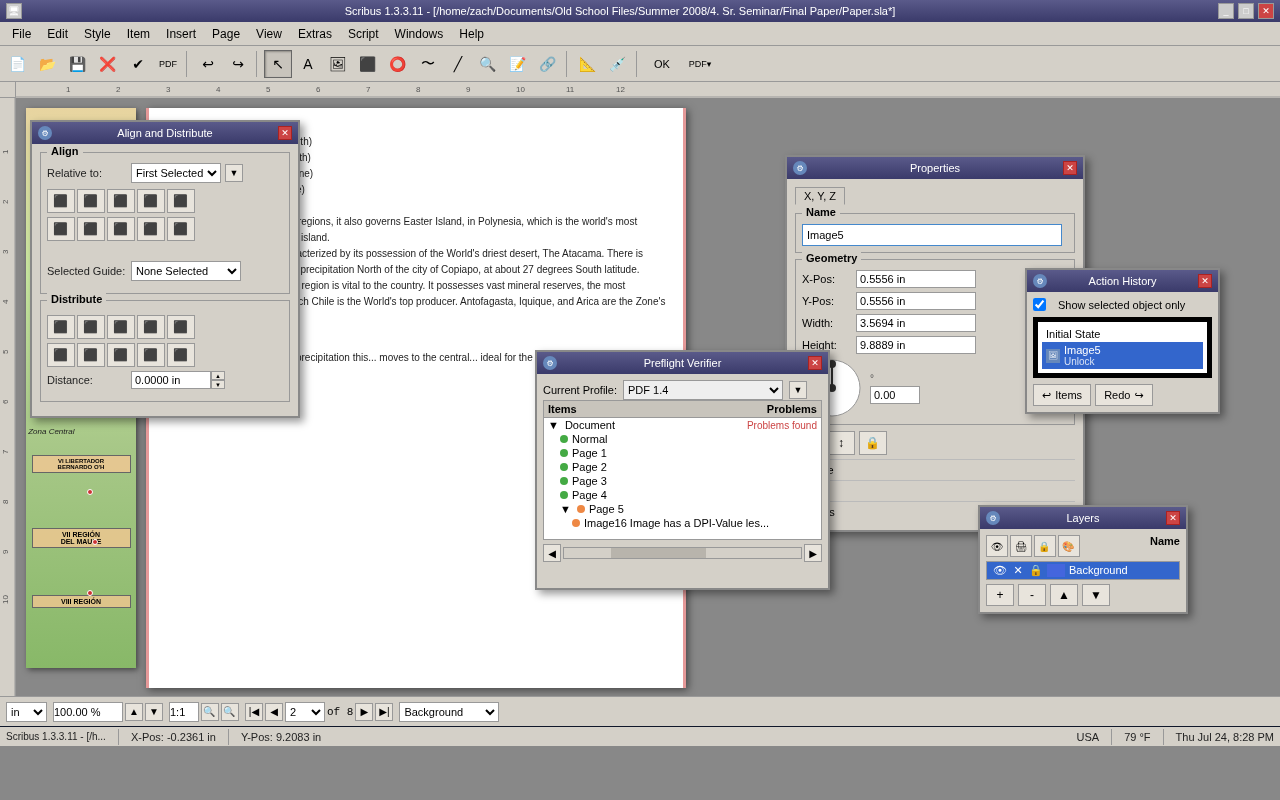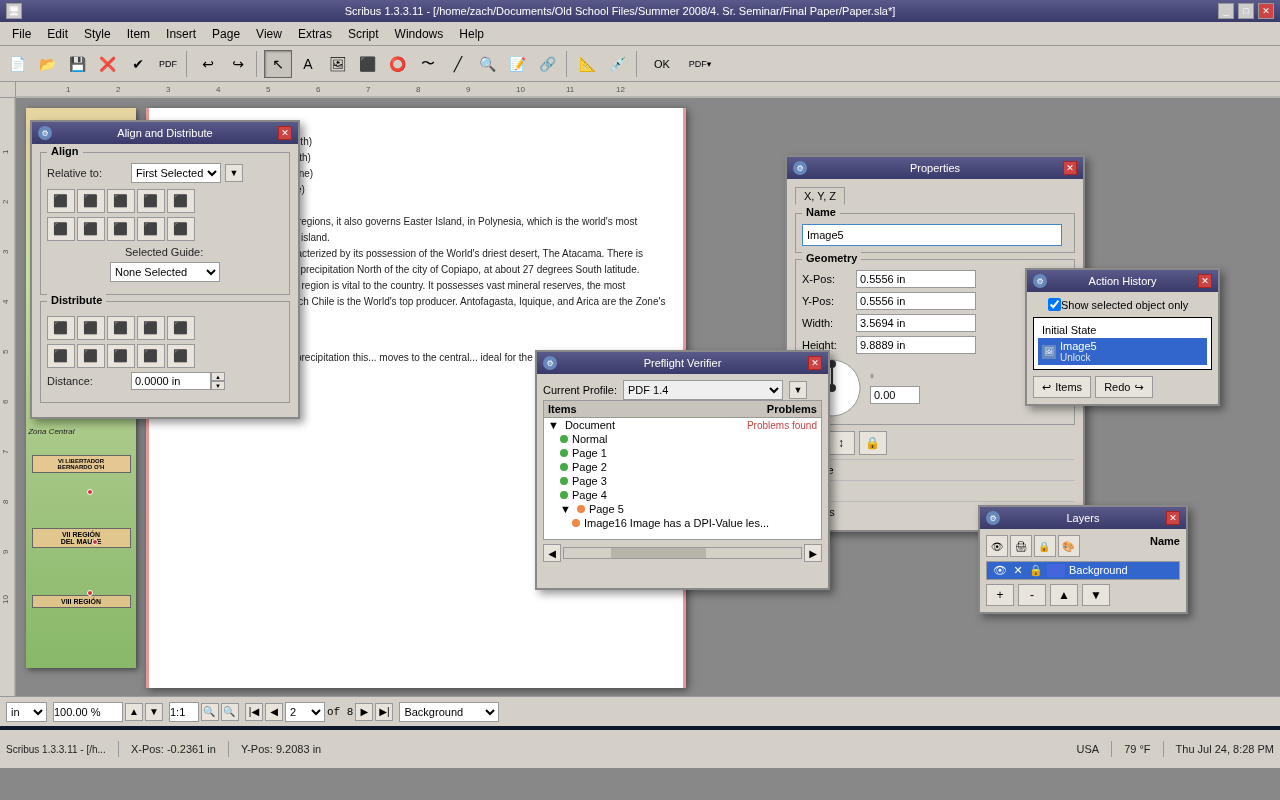--- a/index.html
+++ b/index.html
@@ -29,21 +29,21 @@
     }
     .toolbar-btn {
       width: 28px; height: 28px; border: 1px solid transparent; background: transparent;
       display: flex; align-items: center; justify-content: center; cursor: pointer; font-size: 14px;
     }
     .toolbar-btn.active { border: 1px solid #666; background: #c8c4bc; box-shadow: inset 1px 1px 2px rgba(0,0,0,0.3); }
     .toolbar-sep { width: 4px; height: 26px; border-left: 1px solid #999; margin: 0 2px; }
 
     
     .statusbar {
-      height: 42px; background: #d4d0c8; border-top: 4px solid #0f172a;
+      height: 20px; background: #d4d0c8; border-top: 1px solid #0f172a;
       display: flex; align-items: center; padding: 0 6px; gap: 8px;
       font-size: 11px; color: #222;
     }
     .statusbar-sep { width: 1px; height: 16px; background: #999; margin: 0 4px; }
 
     
     .bottom-toolbar {
       height: 30px; background: #d4d0c8; border-top: 1px solid #999;
       display: flex; align-items: center; padding: 0 6px; gap: 6px; font-size: 11px;
     }
@@ -112,22 +112,22 @@
     .tree-item.indent1 { padding-left: 16px; }
     .tree-item.indent2 { padding-left: 28px; }
     .tree-dot { width: 8px; height: 8px; border-radius: 50%; flex-shrink: 0; }
     .tree-dot.green { background: #44aa44; }
     .tree-dot.orange { background: #ee8844; }
     .preflight-nav { display: flex; align-items: center; gap: 2px; margin-top: 4px; }
 
     
     .action-dialog { top: 268px; left: 1025px; width: 195px; }
     .action-body { padding: 6px; }
-    .action-checkbox-row { display: flex; align-items: center; gap: 0; margin-bottom: 6px; margin-left: 15px; }
-    .action-tree { border: 1px solid #000000; background: white; padding: 4px; margin-bottom: 6px; font-size: 11px; }
+    .action-checkbox-row { display: flex; align-items: center; gap: 12px; margin-bottom: 6px; }
+    .action-tree { border: 5px solid #000000; background: white; padding: 4px; margin-bottom: 6px; font-size: 11px; }
     .action-item { padding: 2px 4px; display: flex; align-items: center; gap: 4px; }
     .action-item.selected { background: #3366cc; color: white; }
     .action-item-icon { width: 14px; height: 14px; background: #6688bb; display: flex; align-items: center; justify-content: center; font-size: 8px; flex-shrink: 0; }
     .action-btns { display: flex; gap: 4px; }
     .action-btn { height: 22px; padding: 0 8px; border: 1px solid #999; background: #e8e4dc; cursor: pointer; font-size: 11px; display: flex; align-items: center; gap: 4px; }
 
     
     .layers-dialog { top: 505px; left: 978px; width: 210px; }
     .layers-body { padding: 6px; }
     .layers-header { display: flex; gap: 2px; margin-bottom: 4px; }
@@ -361,21 +361,21 @@
       </div>
 
       <div class="align-btn-row">
         <div class="align-btn">⬛</div>
         <div class="align-btn">⬛</div>
         <div class="align-btn">⬛</div>
         <div class="align-btn">⬛</div>
         <div class="align-btn">⬛</div>
       </div>
 
-      <div class="align-row" style="margin-top:5px;flex-direction:column;">
+      <div class="align-row" style="margin-top:20px;">
         <span class="align-label">Selected Guide:</span>
         <select class="align-select" style="width:110px;">
           <option>None Selected</option>
         </select>
       </div>
     </div>
 
     <div class="fieldset-box" style="padding-top:10px;">
       <div class="fieldset-legend">Distribute</div>
       <div class="align-btn-row">

